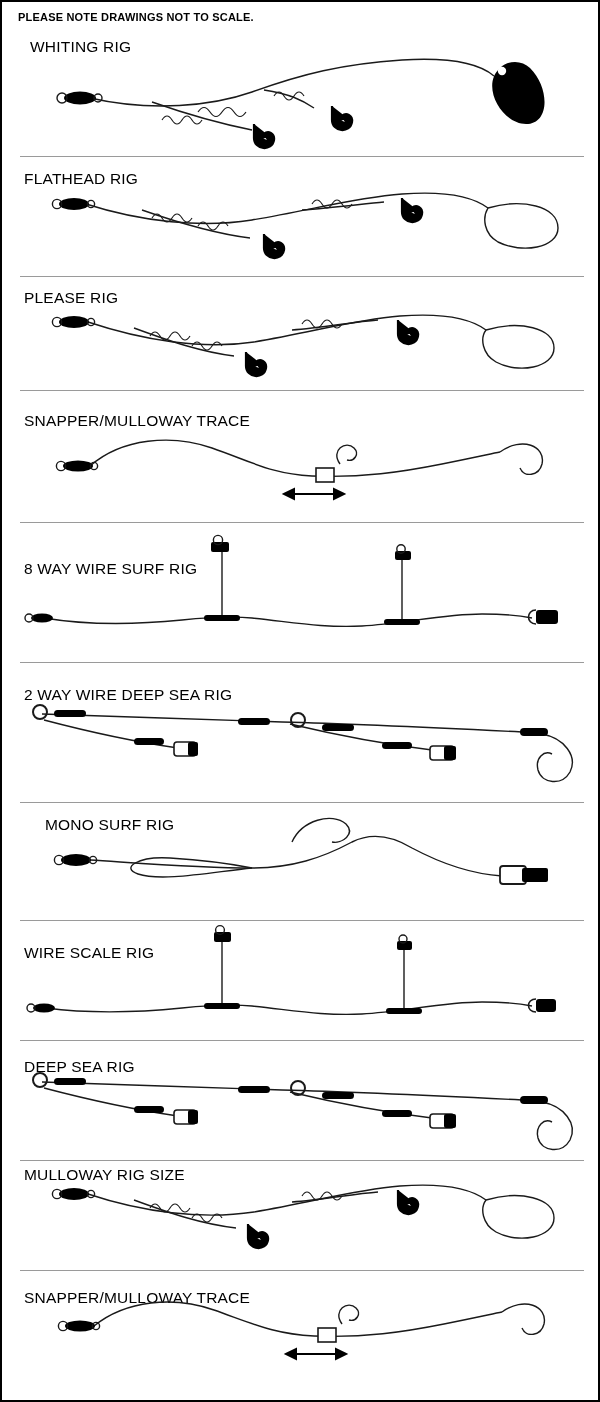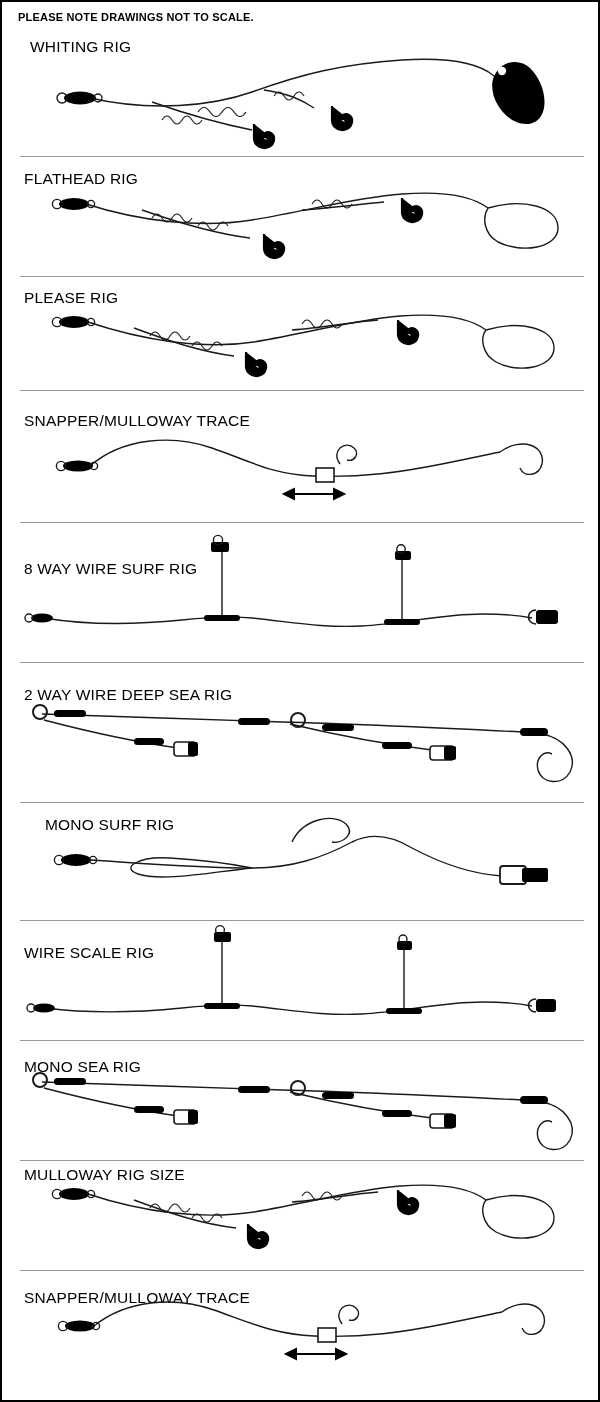--- a/index.html
+++ b/index.html
@@ -339,21 +339,21 @@
           <g>
             <rect x="534" y="79" width="20" height="13" rx="3" fill="#000"></rect>
             <path d="M534 79 C 524 79, 524 92, 534 92" fill="none" stroke="#1a1a1a" stroke-width="1.6"></path>
           </g>
         </svg>
       </div>
     </li>
 
     <li class="rig" style="position:absolute;left:0;top:1038px;width:600px;height:120px;">
       <div class="divider"></div>
-      <div class="rig-title" style="left:22px;top:18px;">MONO SEA RIG</div>
+      <div class="rig-title" style="left:22px;top:18px;">DEEP SEA RIG</div>
       <div class="rig-art">
         <svg width="600" height="120" viewBox="0 0 600 120">
           <g fill="none" stroke="#1a1a1a" stroke-width="1.4">
             <path d="M40 42 C 120 44, 200 48, 280 50 C 360 52, 440 56, 520 60"></path>
             <path d="M42 48 C 80 58, 120 68, 176 76"></path>
             <path d="M288 52 C 330 62, 380 72, 430 78"></path>
             <path d="M540 62 C 562 66, 576 84, 568 100 C 560 114, 540 112, 536 98 C 533 86, 542 78, 550 82"></path>
           </g>
           <g>
             <circle cx="38" cy="40" r="7" fill="none" stroke="#1a1a1a" stroke-width="2"></circle>

